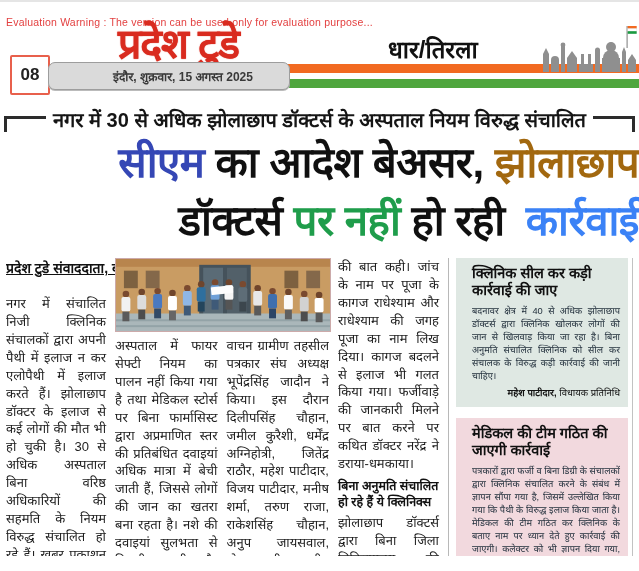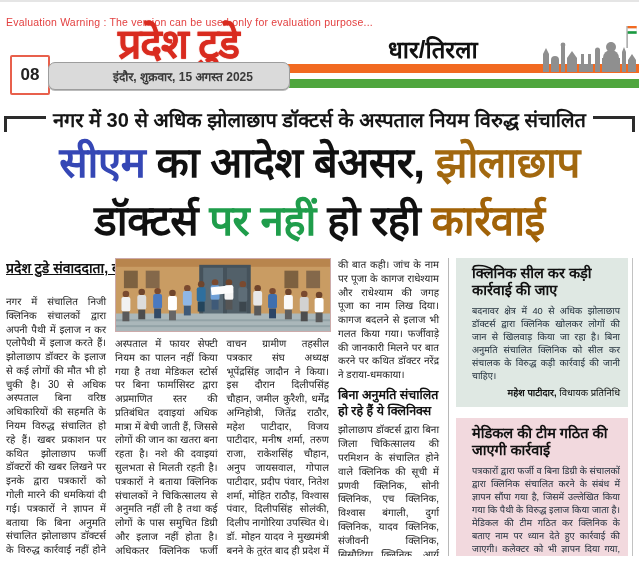--- a/index.html
+++ b/index.html
@@ -22,30 +22,30 @@
 
   
   .kicker-row{display:flex;align-items:flex-start;margin:7px 4px 0 4px;}
   .bracket{flex:1 1 10px;height:13px;border-top:3px solid #2c2c2c;margin-top:10px;min-width:8px;}
   .bracket.left{border-left:3px solid #2c2c2c;}
   .bracket.right{border-right:3px solid #2c2c2c;}
   .kicker-text{flex:0 0 auto;padding:0 7px;font-size:20px;font-weight:800;color:#151515;white-space:nowrap;}
 
   
   .headline{margin-top:1px;text-align:center;font-weight:800;font-size:42px;line-height:1.38;letter-spacing:-.5px;color:#101010;}
-  .headline .hl-line{white-space:nowrap;}
+  .headline .hl-line{white-space:nowrap;text-align:right;}
   .c-blue{color:#3547b5;}
   .c-brown{color:#a2680f;}
   .c-green{color:#1f9d4b;}
-  .c-red{color:#a16207;}
+  .c-red{color:#3b82f6;margin-left:10px;}
 
   
   .body-grid{display:grid;grid-template-columns:100px 214px 101px 1fr;gap:9px;
              margin:8px 6px 0 6px;height:298px;overflow:hidden;border-right:1px solid #c2c2c2;padding-right:4px;}
-  .col p{margin:0;font-size:10px;line-height:1.38;text-align:justify;color:#1d1d1d;}
+  .col p{margin:0;font-size:13px;line-height:1.38;text-align:justify;color:#1d1d1d;}
   .byline{font-size:14px;font-weight:800;text-decoration:underline;color:#111;margin-bottom:18px;white-space:nowrap;}
   .mid{display:flex;flex-direction:column;}
   .photo{width:214px;height:72px;border:1px solid #caa;margin-bottom:5px;flex:0 0 auto;}
   .mid-cols{display:grid;grid-template-columns:1fr 1fr;gap:9px;overflow:hidden;}
   .subhead{font-size:12.5px;font-weight:800;line-height:1.25;color:#111;margin:6px 0 4px 0;}
 
   
   .sidebar{border-left:1px solid #b8b8b8;padding-left:7px;display:flex;flex-direction:column;gap:11px;overflow:hidden;}
   .sbox{padding:7px 8px 8px 16px;}
   .box1{background:#dfe8e3;}

